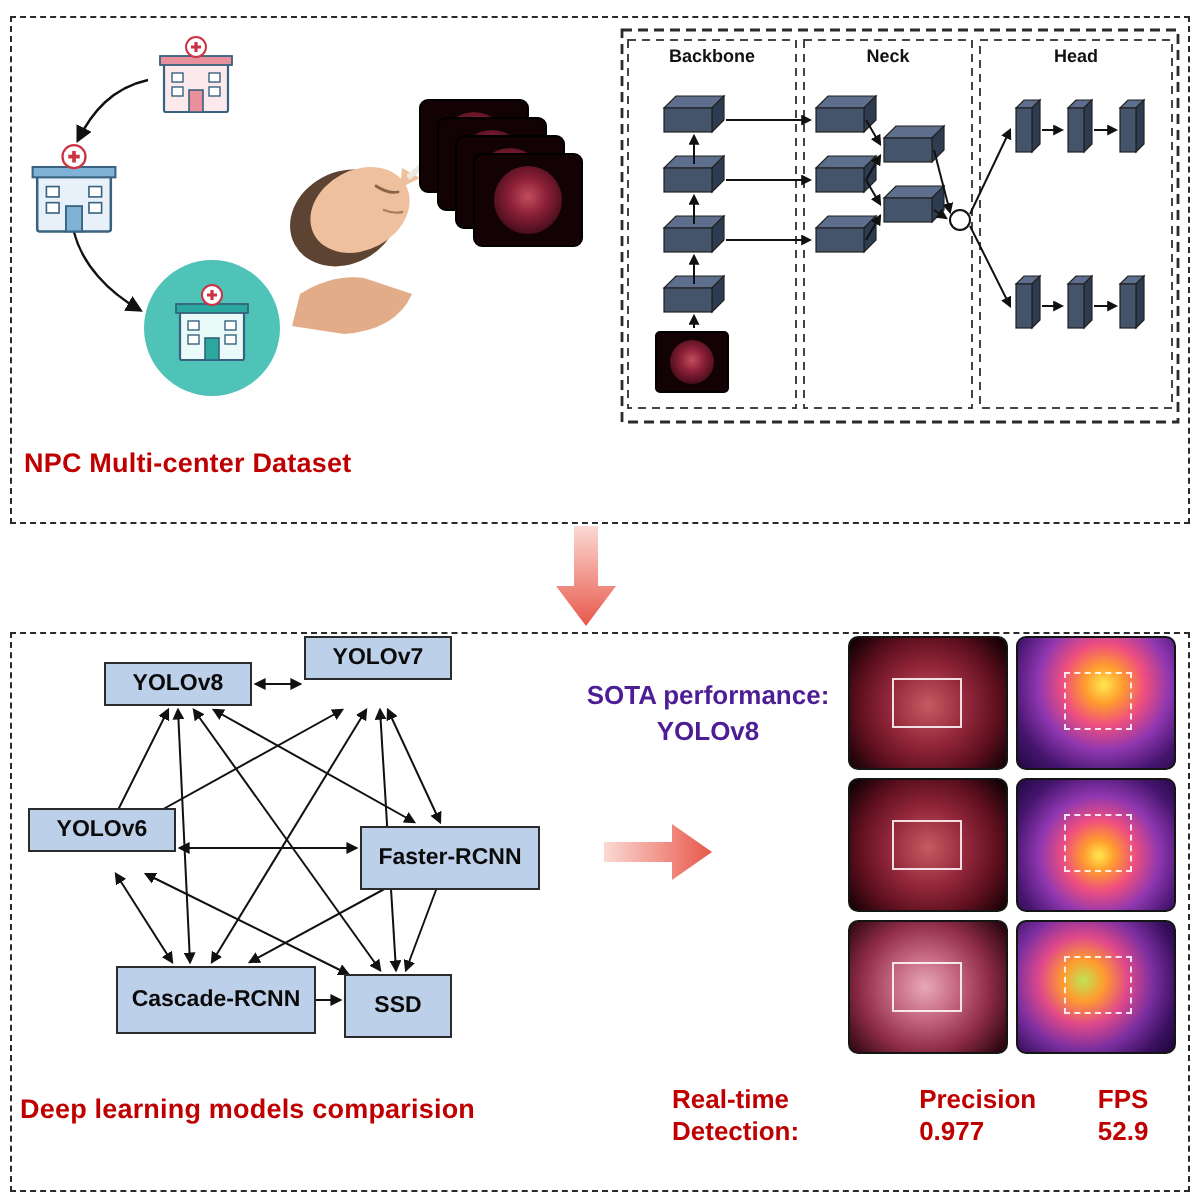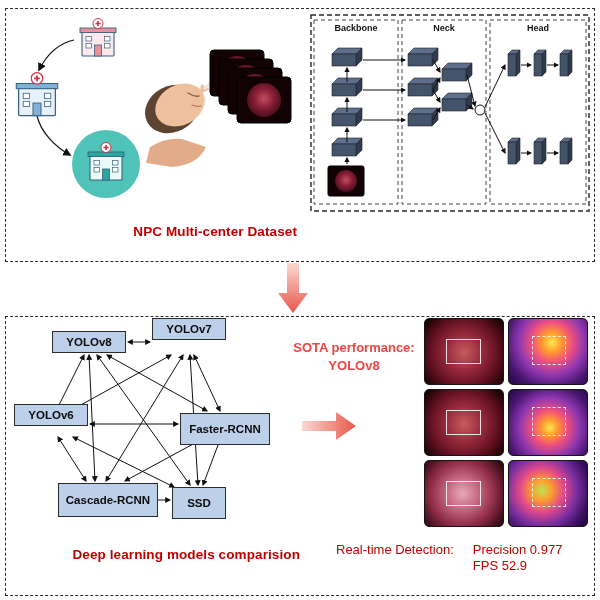--- a/index.html
+++ b/index.html
@@ -2,36 +2,36 @@
 <html><head>
 <meta charset="utf-8">
 <style>
   html,body{margin:0;padding:0}
   body{width:600px;height:600px;font-family:"Liberation Sans",sans-serif;background:#fff}
   .canvas{position:relative;width:600px;height:600px;overflow:hidden;background:#fff}
   .abs{position:absolute}
   .panel{position:absolute;border:1.6px dashed #2a2a2a}
   #top-panel{left:5px;top:8px;width:588px;height:252px}
   #bottom-panel{left:5px;top:316px;width:588px;height:278px}
-  .red-label{position:absolute;color:#c00000;font-weight:bold;font-size:13.5px;text-align:right;letter-spacing:.1px}
+  .red-label{position:absolute;color:#c00000;font-weight:bold;font-size:13.5px;text-align:left;letter-spacing:.1px}
   .model-box{position:absolute;background:#bdd0e9;border:1px solid #2b2b2b;display:flex;align-items:center;justify-content:center;
              font-weight:bold;font-size:11.5px;line-height:1.12;color:#0a0a0a;text-align:center;padding:1px 2px;box-sizing:border-box}
   .results{position:absolute;left:424px;top:318px;display:grid;grid-template-columns:80px 80px;grid-auto-rows:67px;gap:4px}
   .tile{position:relative;border:1px solid #151515;border-radius:5px;overflow:hidden}
   .tile::after{content:"";position:absolute;border:1px solid rgba(255,255,255,.85)}
   .endo{background:radial-gradient(circle at 50% 52%, #c65b62 0%, #93273a 38%, #5d0f1e 68%, #170205 94%)}
   .endo::after{left:27%;top:30%;width:42%;height:36%}
   .endo.bright{background:radial-gradient(circle at 48% 50%, #e7a9b9 0%, #c4657e 32%, #8f2c47 62%, #2b0610 95%)}
   .heat{background:radial-gradient(circle at 55% 36%, #ffe94e 0%, #ff9c2e 16%, #ef4f7e 34%, #8f37b0 55%, #45156e 78%, #220844 100%)}
   .heat.b{background:radial-gradient(circle at 52% 58%, #ffe94e 0%, #ff9c2e 14%, #ef4f7e 32%, #8f37b0 54%, #45156e 78%, #220844 100%)}
   .heat.c{background:radial-gradient(circle at 42% 45%, #bfe355 0%, #ff9c2e 18%, #e0498a 38%, #7b2fa0 60%, #3a1060 82%, #1c0638 100%)}
   .heat::after{left:30%;top:26%;width:40%;height:42%;border-style:dashed}
-  .realtime{position:absolute;left:336px;top:542px;display:flex;gap:19px;color:#c00000;font-weight:normal;font-size:13px;line-height:1.25}
-  .metric-col{display:flex;flex-direction:column}
-  .sota{position:absolute;left:283px;top:339px;width:142px;text-align:center;color:#ef4444;font-weight:bold;font-size:13px;line-height:1.35}
+  .realtime{position:absolute;left:336px;top:542px;display:flex;gap:5px;color:#c00000;font-weight:bold;font-size:13px;line-height:1.25}
+  .metric-col{display:flex;flex-direction:row}
+  .sota{position:absolute;left:283px;top:339px;width:142px;text-align:center;color:#4c1d95;font-weight:bold;font-size:13px;line-height:1.35}
 </style>
 </head>
 <body>
 
 <div class="canvas">
 
   <div class="panel" id="top-panel"></div>
 
   <svg class="abs" style="left:10px;top:12px" width="298" height="205">
     <defs>

